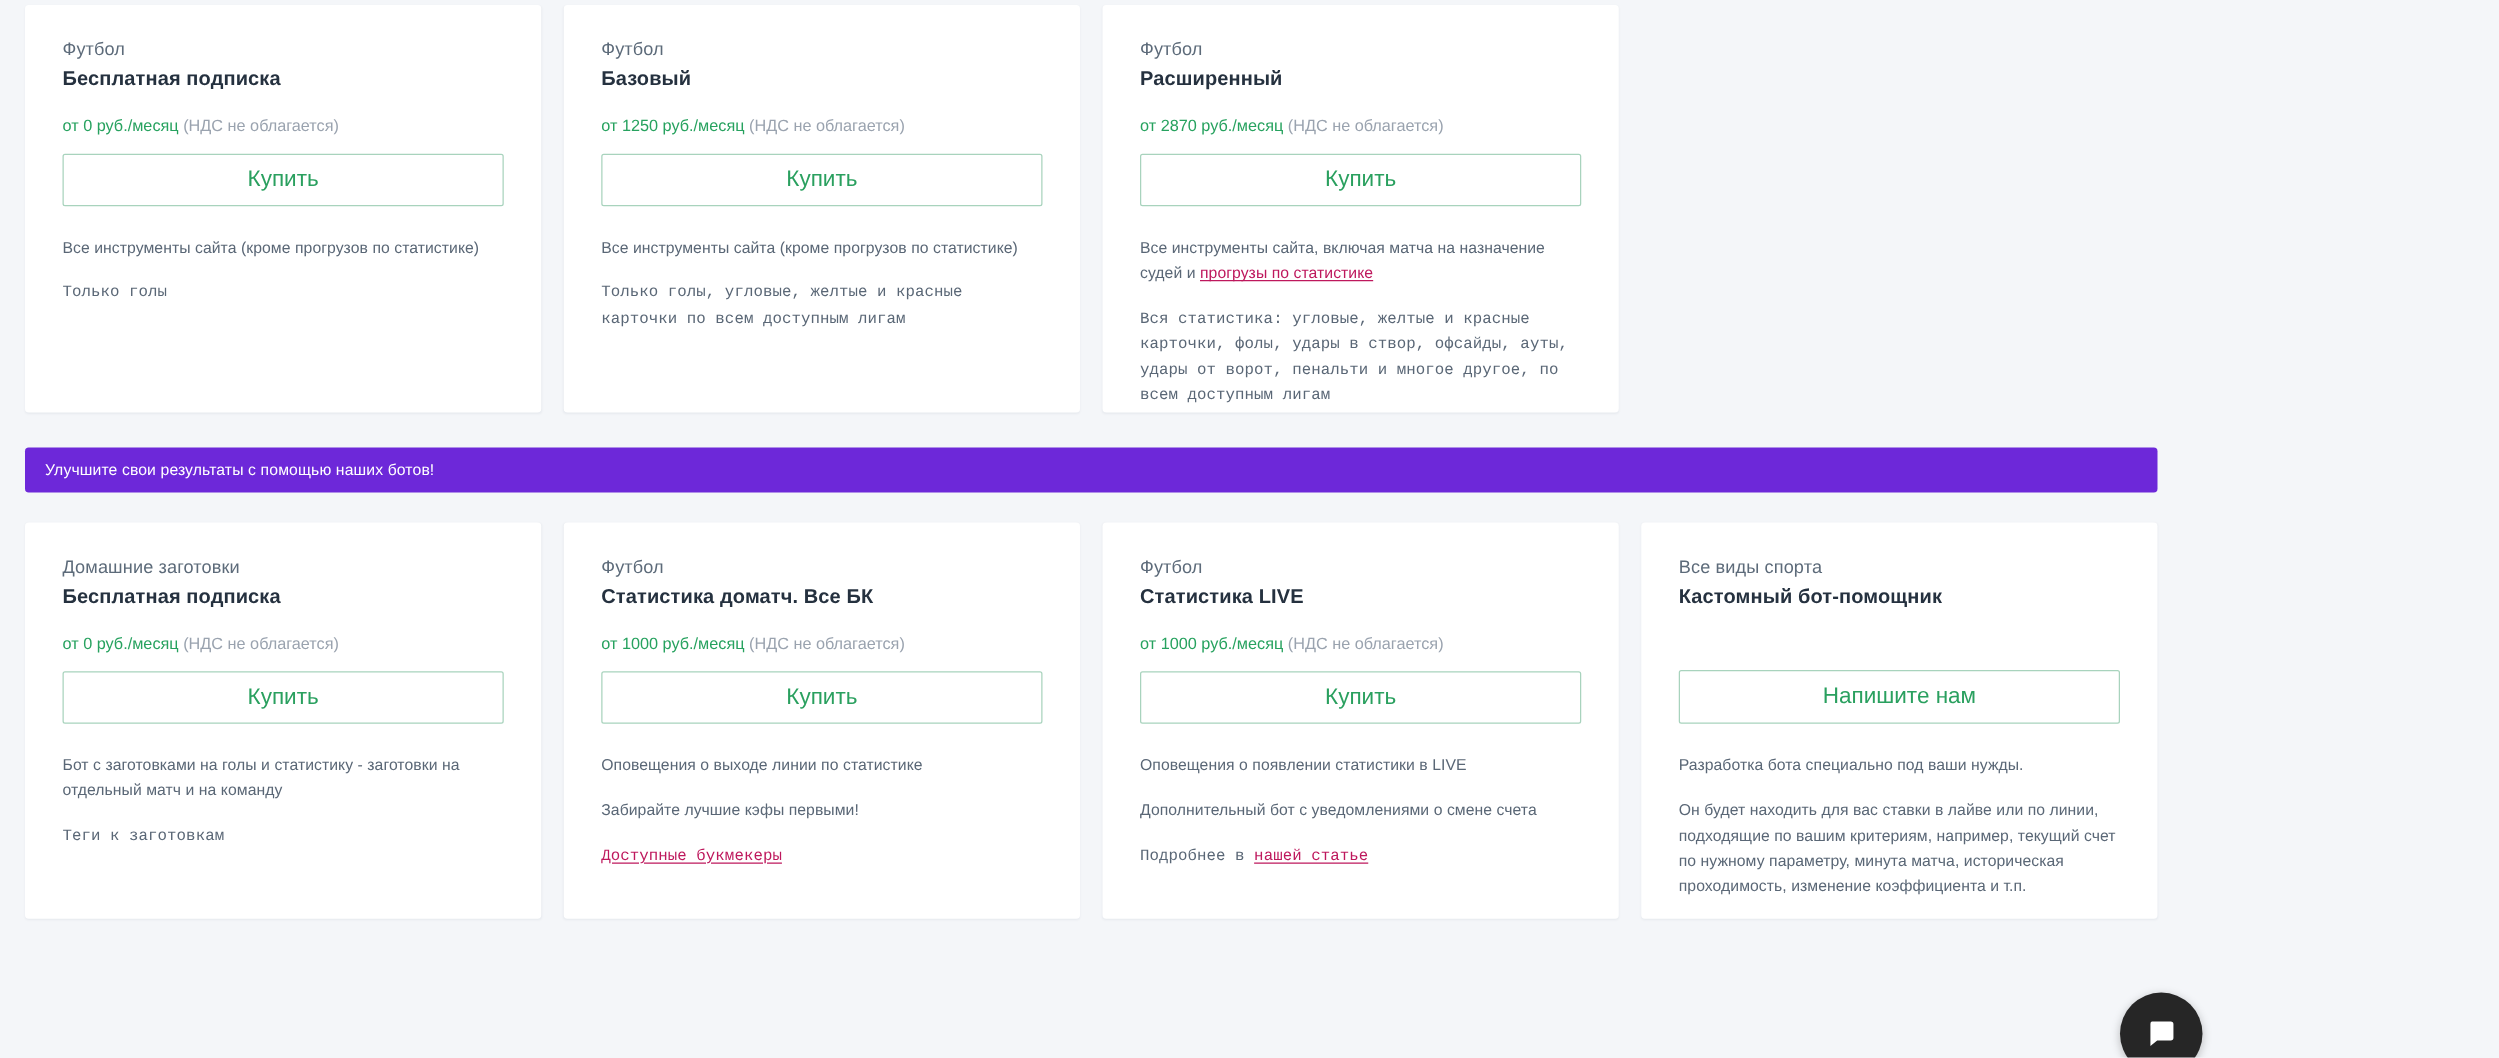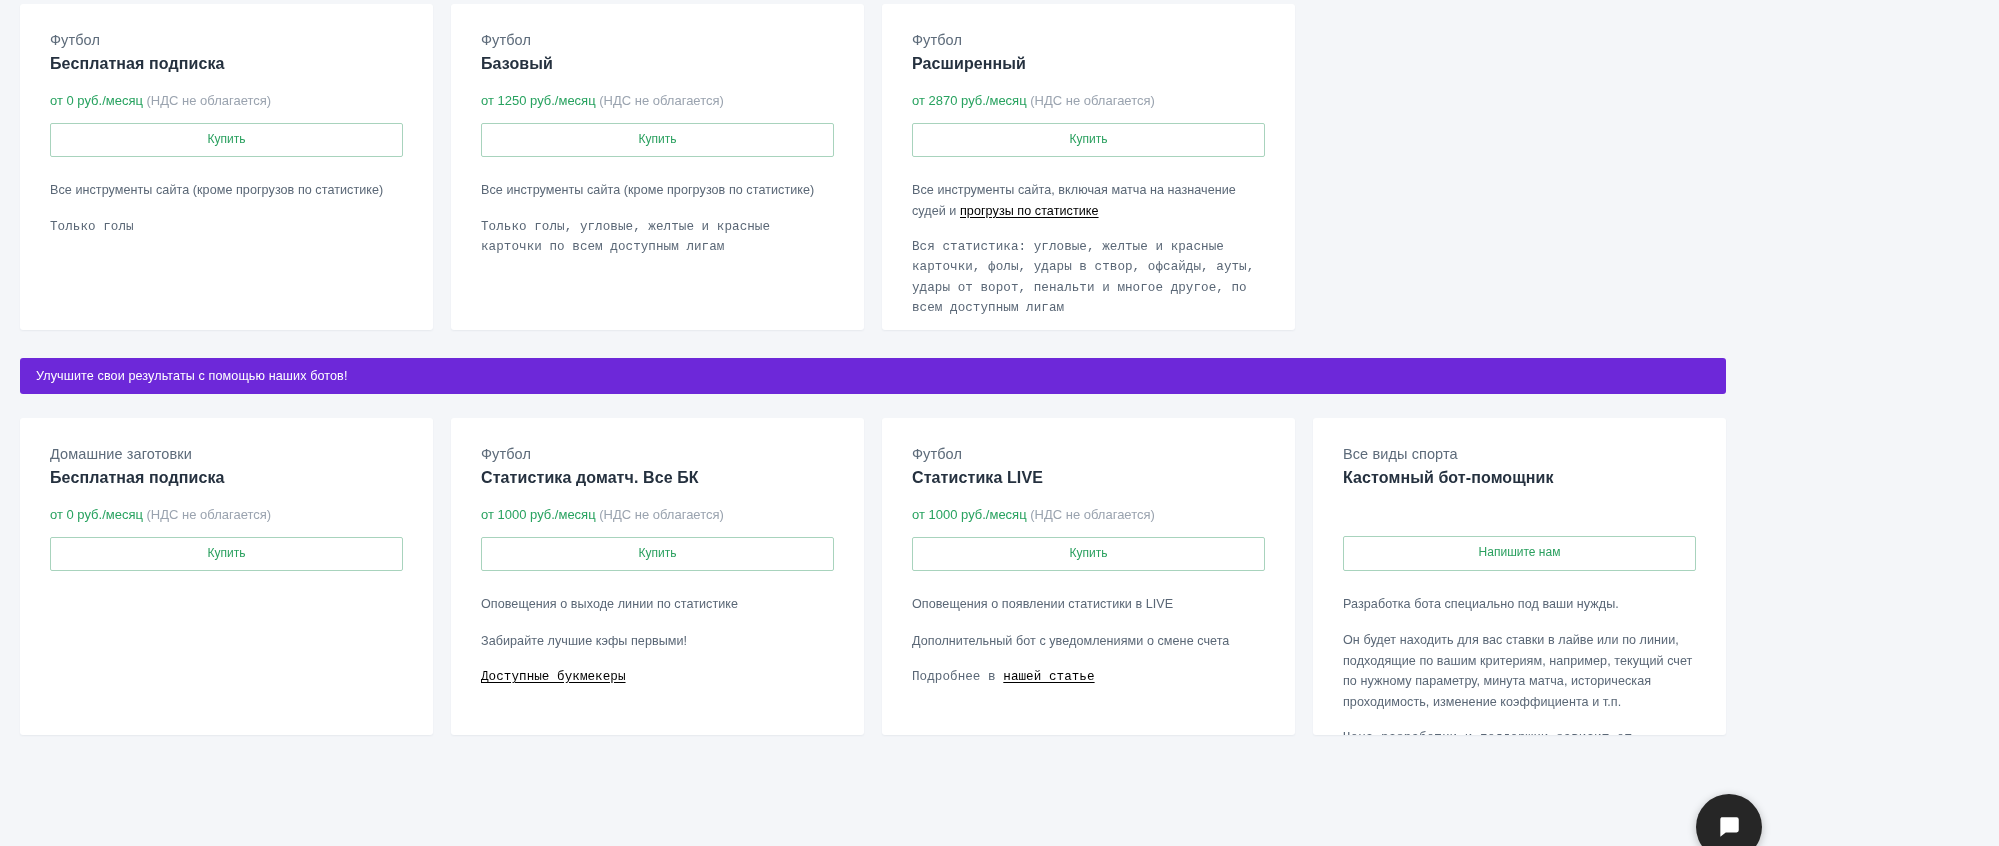--- a/index.html
+++ b/index.html
@@ -97,21 +97,21 @@
   .card-cta {
     display: block;
     width: 100%;
     margin-top: 12px;
     padding: 8px 26px 9px;
     background: #ffffff;
     border: 1px solid #a8d3bd;
     border-radius: 2px;
     color: #2aa05f;
     font-family: inherit;
-    font-size: 12px;
+    font-size: 18px;
     line-height: 1.3;
     text-align: center;
     cursor: pointer;
   }
 
   
   .card-features {
     margin-top: 23px;
   }
 
@@ -119,21 +119,21 @@
     font-size: 12.6px;
     line-height: 1.62;
     color: #5a6776;
     margin-bottom: 16px;
     letter-spacing: 0.05px;
   }
 
   .feature:last-child { margin-bottom: 0; font-family: Liberation Mono, monospace; }
 
   .feature .f-link {
-    color: #000000;
+    color: #be185d;
     text-decoration: underline;
     text-underline-offset: 2px;
     cursor: pointer;
   }
 
   
   .promo-banner {
     margin: 28px 0 24px 0;
     background: #6d28d9;
     border-radius: 3px;
@@ -210,20 +210,24 @@
   <div class="promo-banner">
     <span class="promo-banner-text">Улучшите свои результаты с помощью наших ботов!</span>
   </div>
 
   <div class="cards-row row-bottom" id="row-bottom">
       <div class="card">
         <div class="card-sport">Домашние заготовки</div>
         <div class="card-title">Бесплатная подписка</div>
         <div class="card-price"><span class="price-main">от 0 руб./месяц</span> <span class="price-note">(НДС не облагается)</span></div>
         <button class="card-cta">Купить</button>
+        <div class="card-features">
+          <p class="feature"><span>Бот с заготовками на голы и статистику - заготовки на отдельный матч и на команду</span></p>
+          <p class="feature"><span>Теги к заготовкам</span></p>
+        </div>
       </div>
       <div class="card">
         <div class="card-sport">Футбол</div>
         <div class="card-title">Статистика доматч. Все БК</div>
         <div class="card-price"><span class="price-main">от 1000 руб./месяц</span> <span class="price-note">(НДС не облагается)</span></div>
         <button class="card-cta">Купить</button>
         <div class="card-features">
           <p class="feature"><span>Оповещения о выходе линии по статистике</span></p>
           <p class="feature"><span>Забирайте лучшие кэфы первыми!</span></p>
           <p class="feature"><span class="f-link">Доступные букмекеры</span></p>

